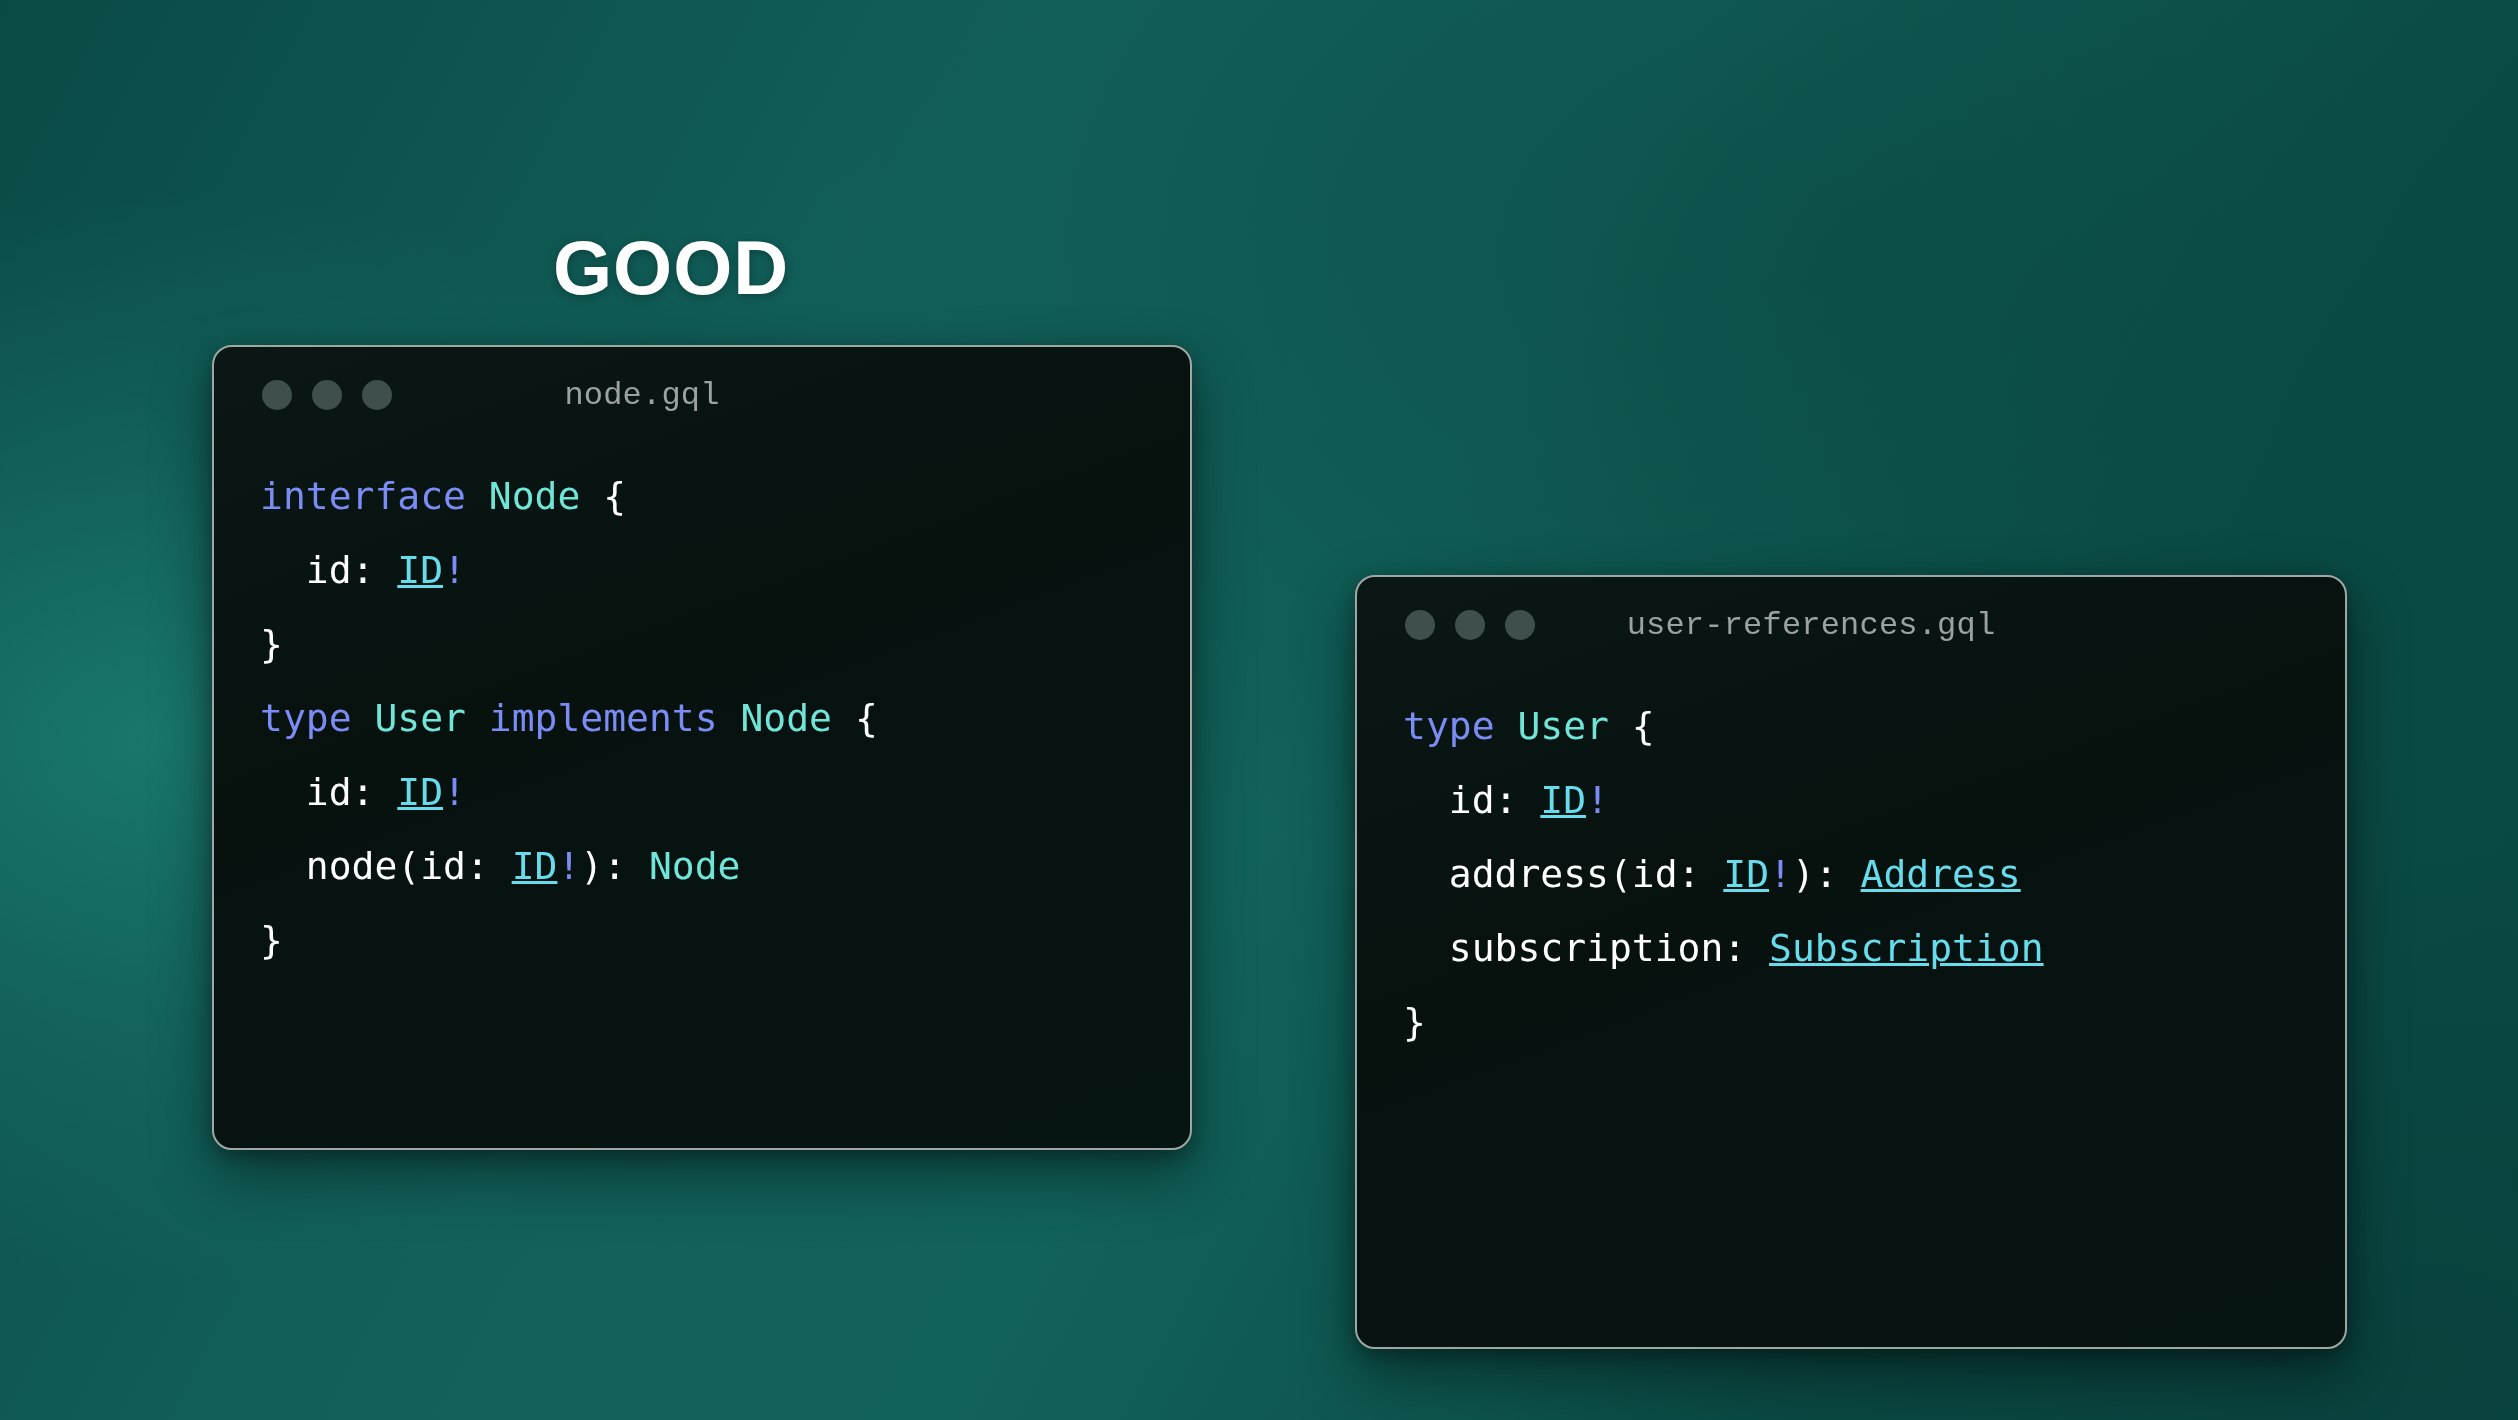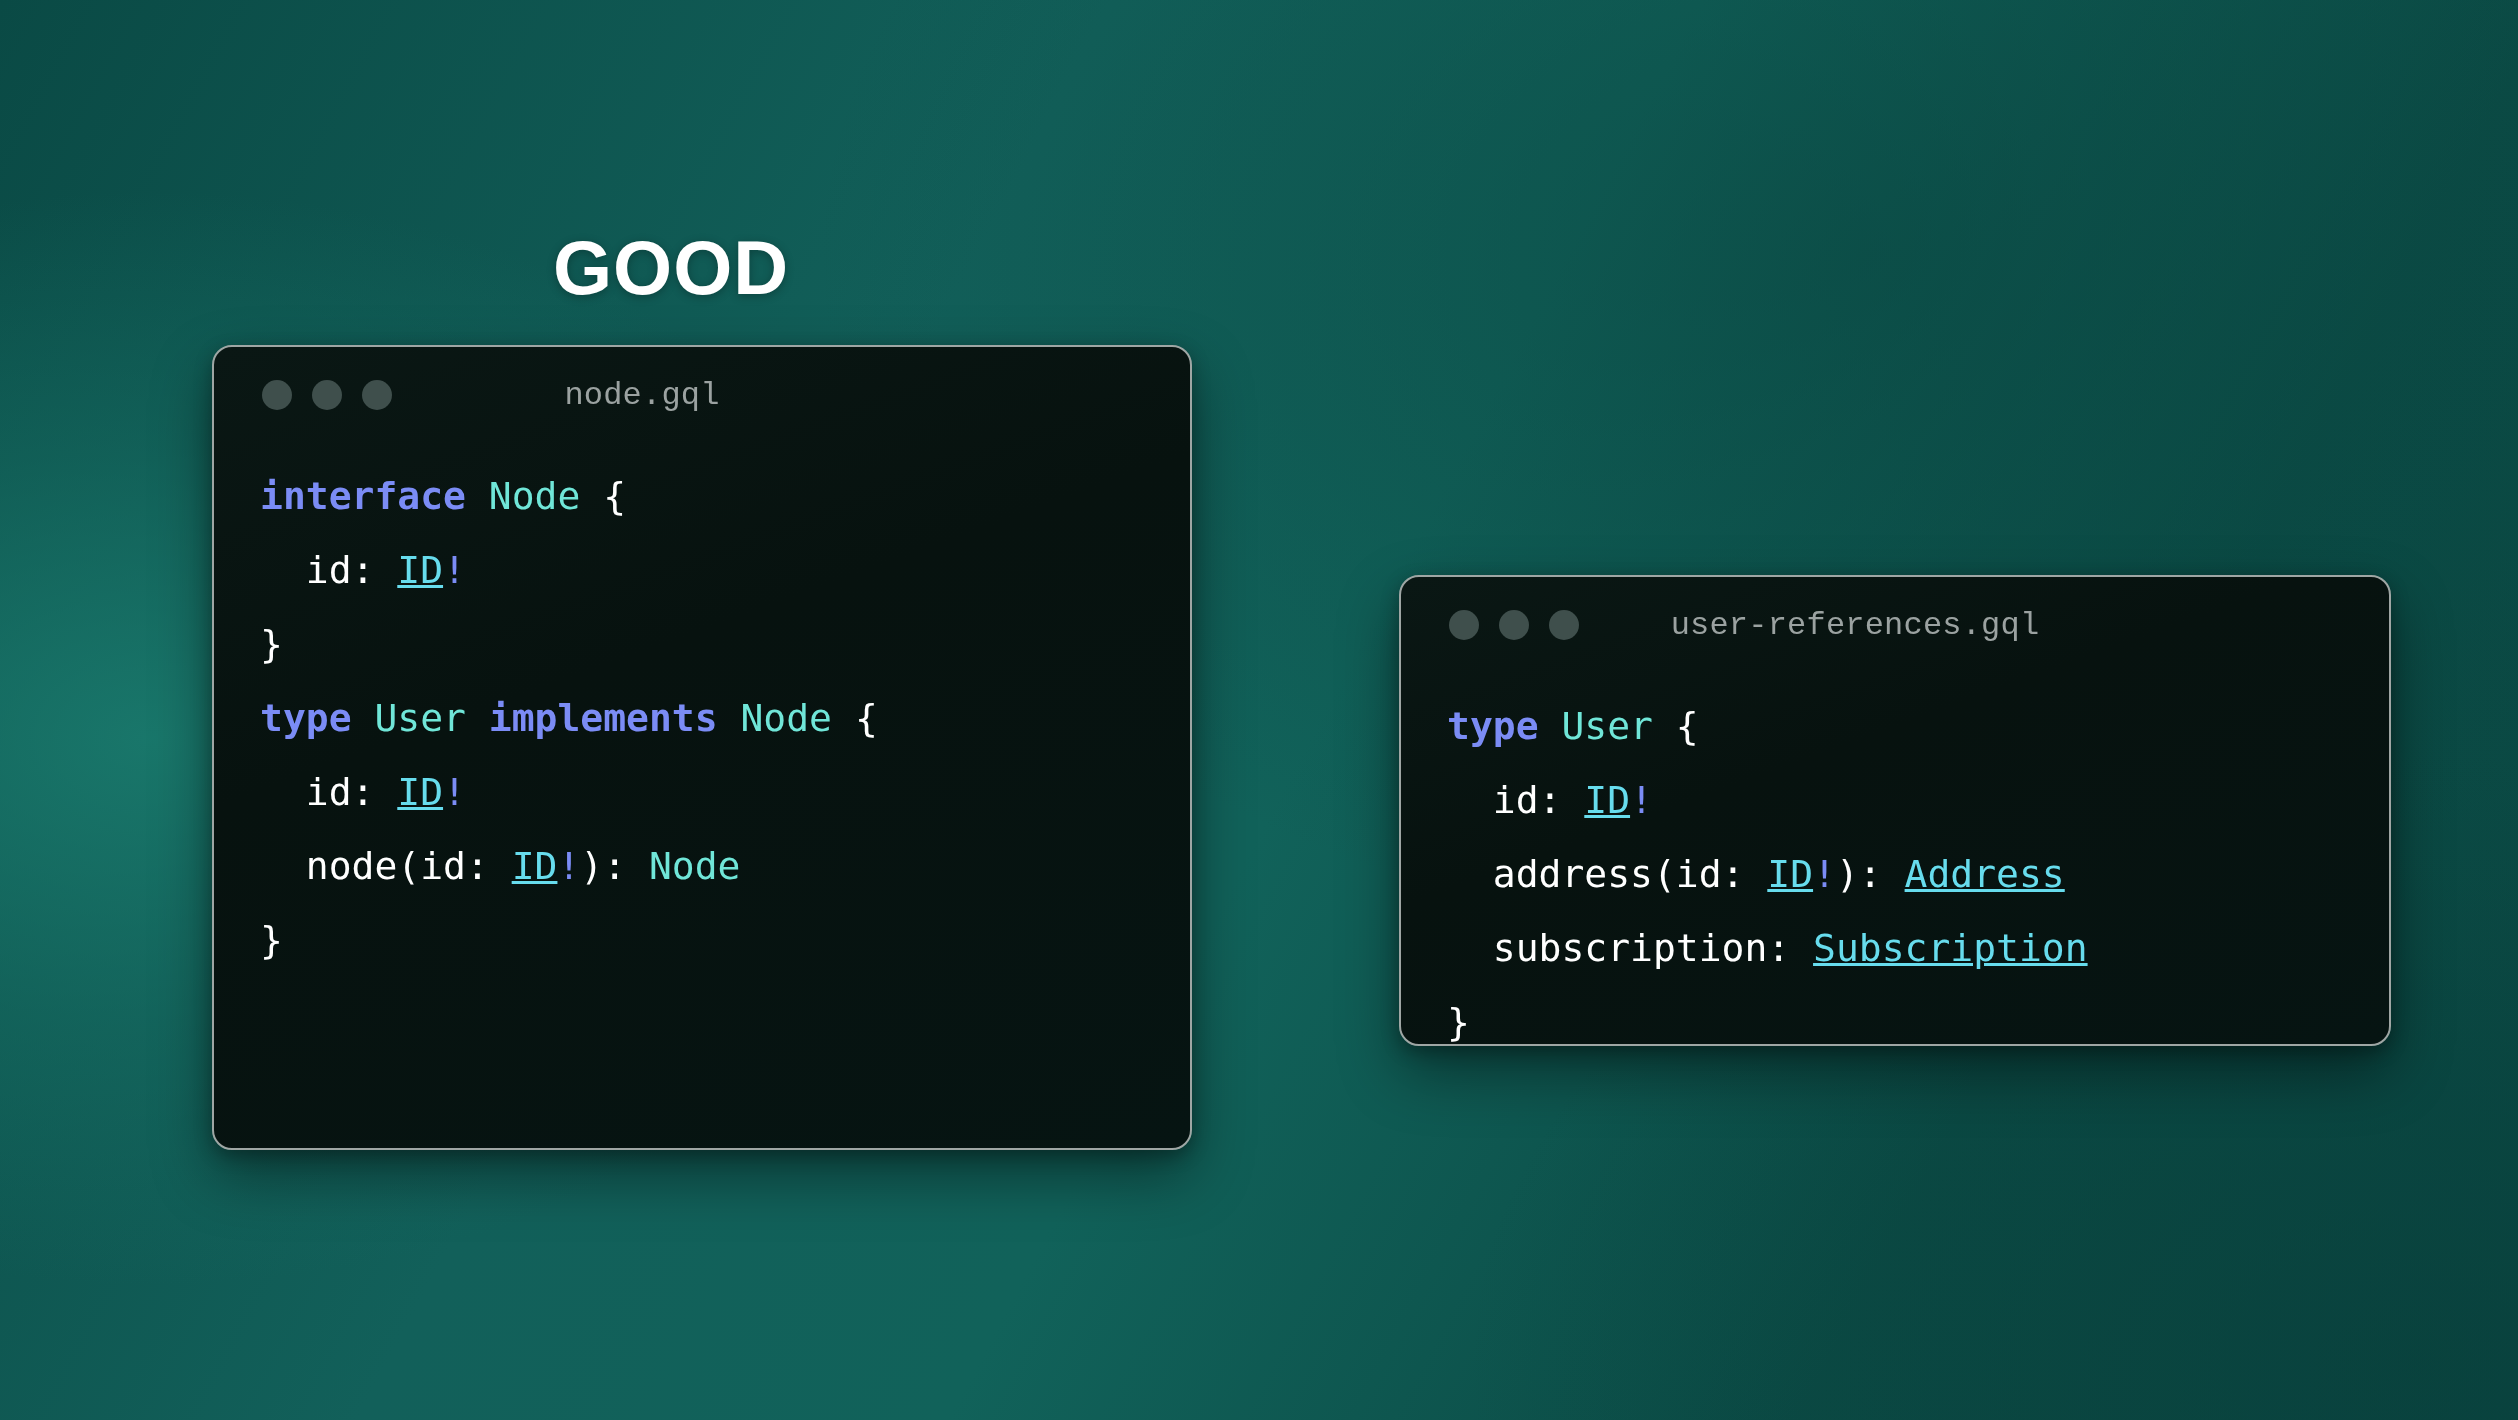--- a/index.html
+++ b/index.html
@@ -77,22 +77,21 @@
   #window-good {
     left: 212px;
     top: 345px;
     width: 980px;
     height: 805px;
   }
   #window-also-ok {
     left: 1355px;
     top: 575px;
     width: 992px;
-    height: 471px;
-    margin-left: 44px;
+    height: 774px;
   }
 
   .titlebar {
     position: relative;
     height: 96px;
     display: flex;
     align-items: center;
   }
   .dots {
     display: flex;
@@ -124,21 +123,21 @@
     padding: 16px 0 0 46px;
     font-family: "DejaVu Sans Mono", monospace;
     font-size: 38px;
     line-height: 74px;
     white-space: pre;
     color: #ffffff;
   }
   .code-line { white-space: pre; }
 
   
-  .tok-kw   { color: #7b8cf5; font-weight: bold; }
+  .tok-kw   { color: #7b8cf5; }
   .tok-type { color: #70e6d8; text-align: right; }
   .tok-scal { color: #67dced; text-decoration: underline; }
   .tok-bang { color: #7b8cf5; }
   .tok-plain{ color: #ffffff; }
   .tok-punc { color: #ffffff; }
 </style>
 </head>
 <body>
 
 <div id="canvas">

